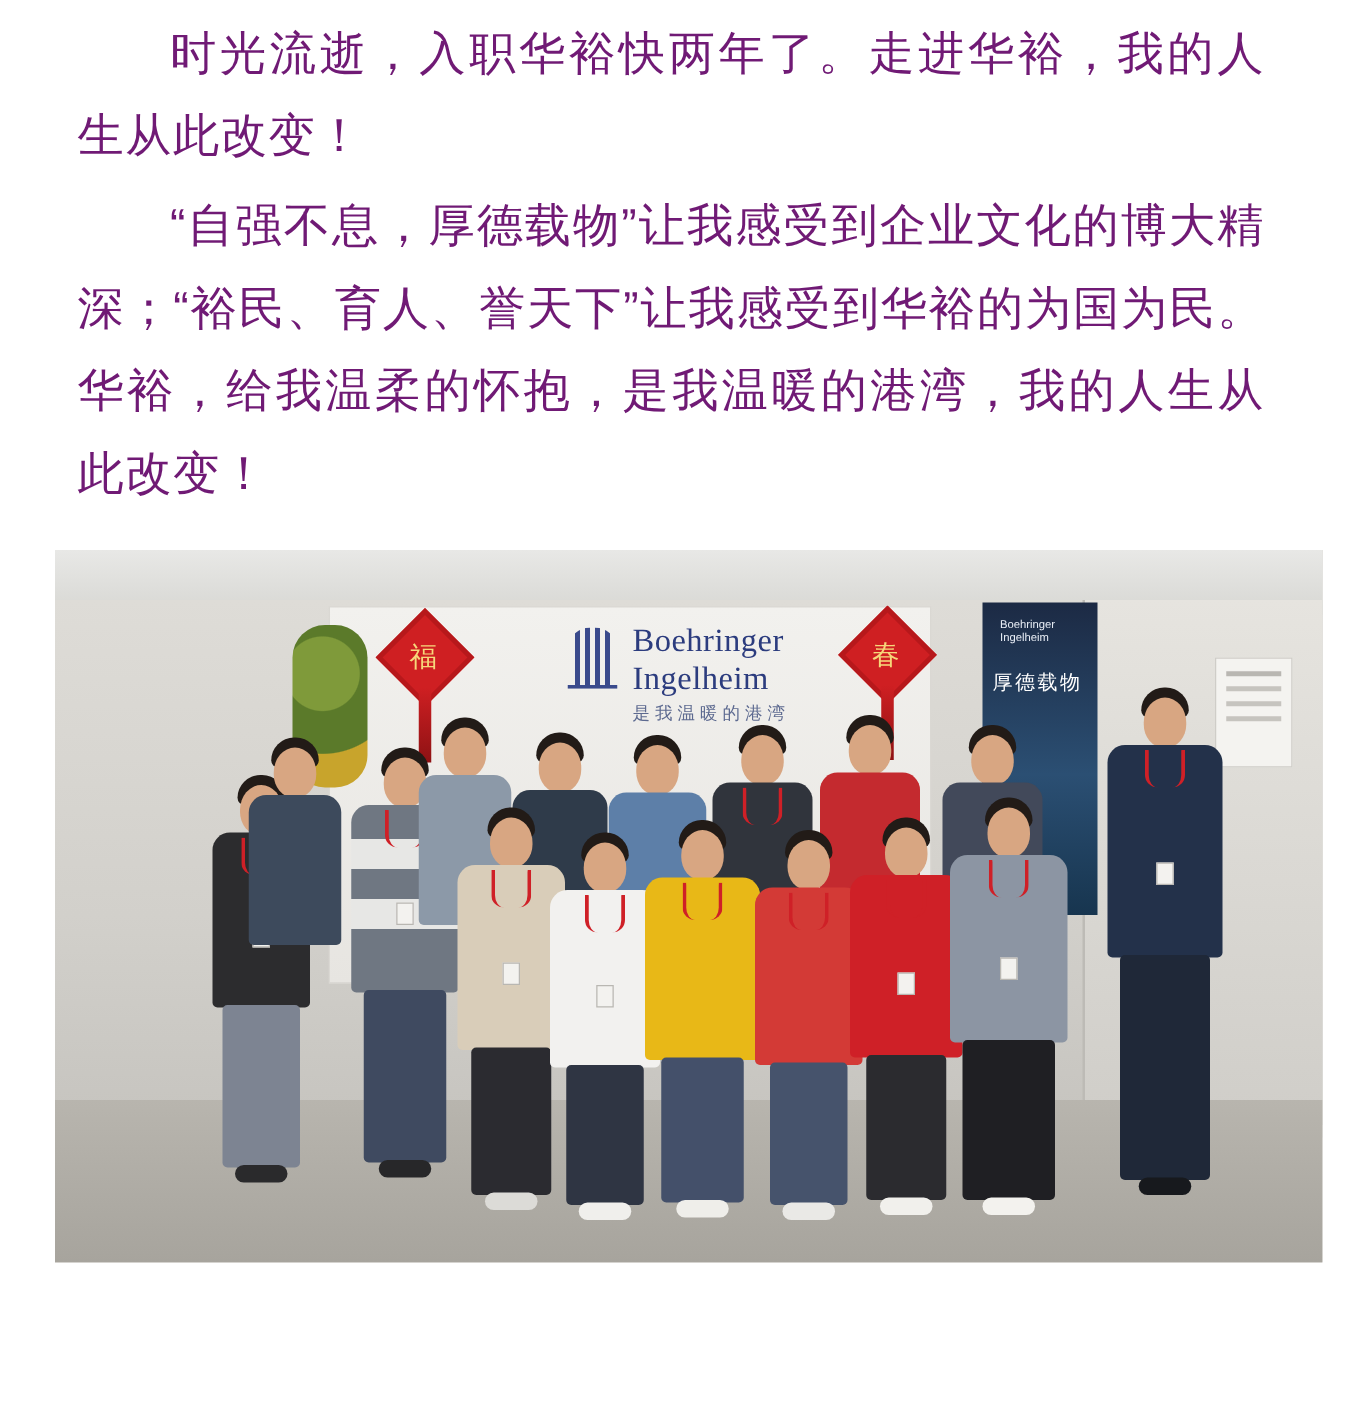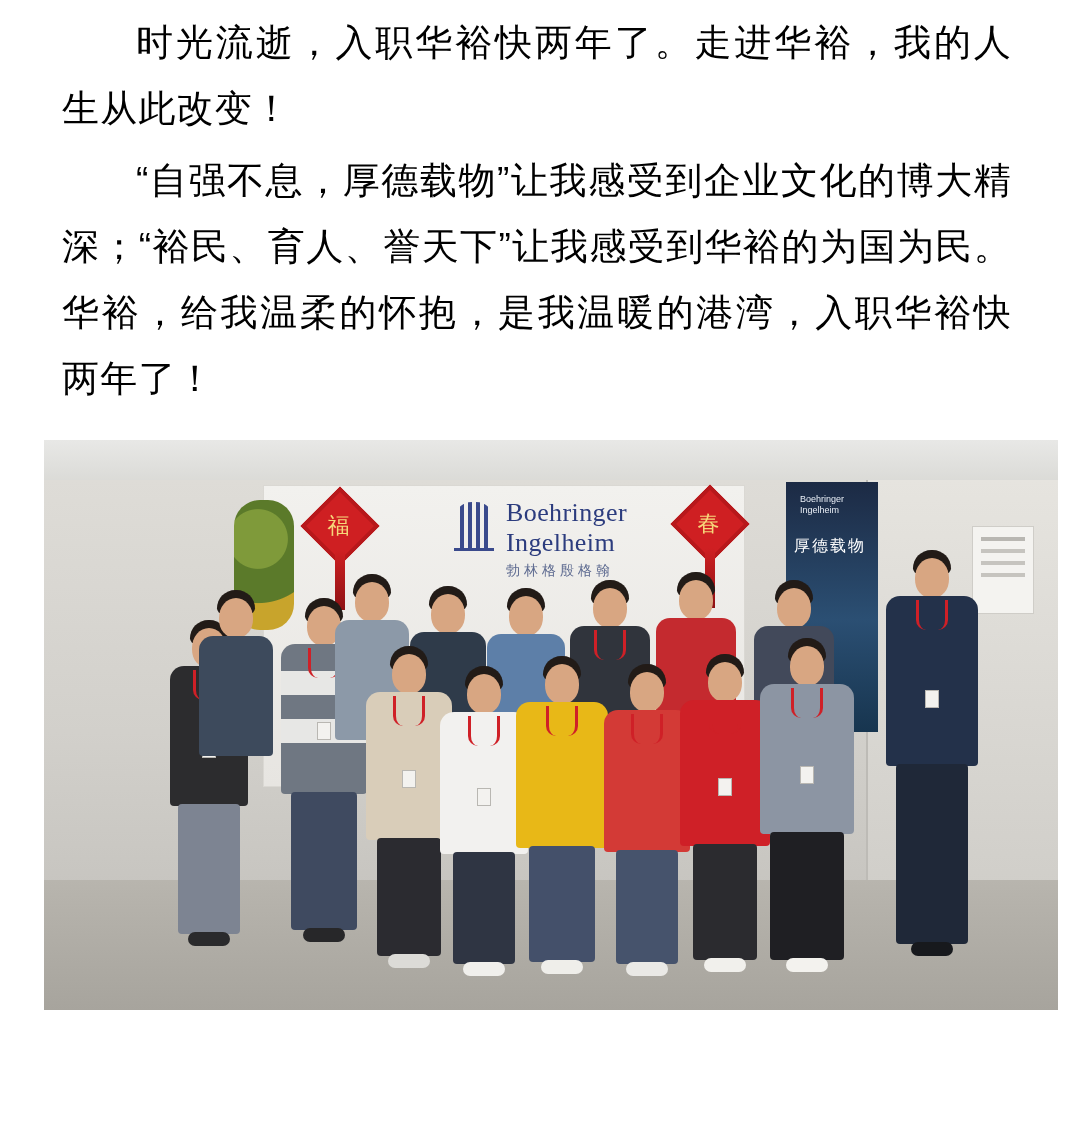--- a/index.html
+++ b/index.html
@@ -26,21 +26,21 @@
     padding: 10px 68px 0 62px;
   }
   .para {
     font-size: 37px;
     line-height: 66px;
     letter-spacing: 1.2px;
     text-indent: 2em;
     margin: 0 0 6px 0;
     text-align: justify;
     text-justify: inter-ideograph;
-    color: #000000;
+    color: #701a75;
     font-weight: 400;
   }
   .photo-wrap {
     margin: 28px 0 0 0;
     padding: 0 22px 0 44px;
   }
   .photo {
     position: relative;
     width: 1014px;
     height: 570px;
@@ -169,38 +169,38 @@
     clip: rect(0 0 0 0); white-space: nowrap;
   }
 </style>
 </head>
 <body>
 
 <div class="page">
 
   <div class="article-body">
     <p class="para">时光流逝，入职华裕快两年了。走进华裕，我的人生从此改变！</p>
-    <p class="para">“自强不息，厚德载物”让我感受到企业文化的博大精深；“裕民、育人、誉天下”让我感受到华裕的为国为民。华裕，给我温柔的怀抱，是我温暖的港湾，入职华裕快两年了！</p>
+    <p class="para">“自强不息，厚德载物”让我感受到企业文化的博大精深；“裕民、育人、誉天下”让我感受到华裕的为国为民。华裕，给我温柔的怀抱，是我温暖的港湾，我的人生从此改变！</p>
   </div>
 
   <div class="photo-wrap">
     <div class="photo">
 
       <div class="ph-ceiling"></div>
       <div class="ph-wall"></div>
       <div class="ph-wall-right"></div>
       <div class="ph-floor"></div>
 
       <div class="ph-banner"></div>
       <div class="ph-bi-logo"></div>
       <div class="ph-bi-text">
         <div>Boehringer</div>
         <div>Ingelheim</div>
       </div>
-      <div class="ph-bi-sub">勃林格殷格翰</div>
+      <div class="ph-bi-sub">是我温暖的港湾</div>
 
       <div class="ph-knot k1">
         <span class="ph-knot-ch">福</span>
       </div>
       <div class="ph-knot-tail t1"></div>
       <div class="ph-knot k2">
         <span class="ph-knot-ch">春</span>
       </div>
       <div class="ph-knot-tail t2"></div>
 

